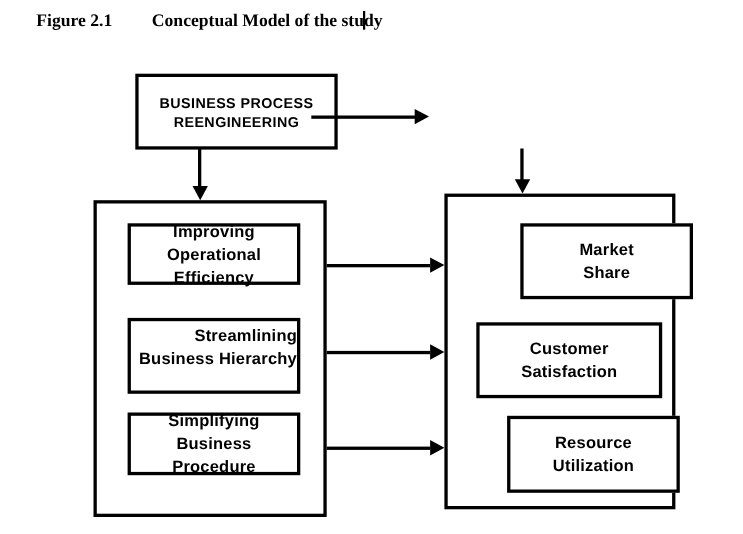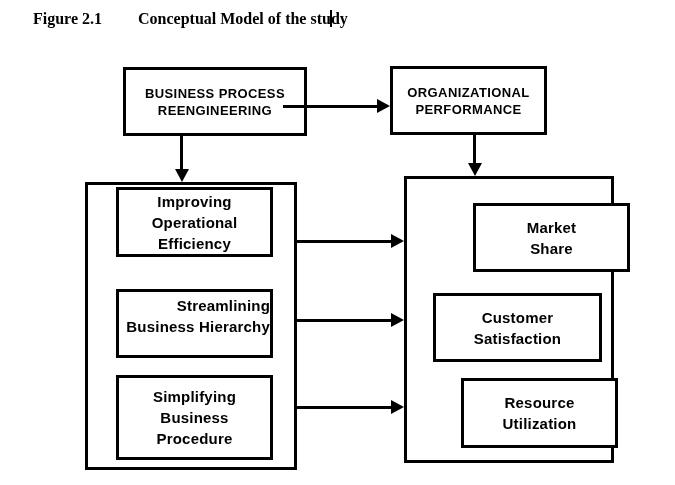--- a/index.html
+++ b/index.html
@@ -84,40 +84,36 @@
 
   <div class="figure-title">
     <span>Figure 2.1</span><span class="caption"><span>Conceptual Model of the stu</span><span class="caret"></span><span>dy</span></span>
   </div>
 
   <div class="box topbox" style="left:123px; top:67px; width:184px; height:69px;justify-content:center;">
     <span>BUSINESS PROCESS</span>
     <span>REENGINEERING</span>
   </div>
 
-  <div class="box topbox" style="left:390px; top:66px; width:157px; height:69px;">
-    <span>ORGANIZATIONAL</span>
-    <span>PERFORMANCE</span>
-  </div>
 
   <div class="group" style="left:85px; top:182px; width:212px; height:288px;"></div>
   <div class="group" style="left:404px; top:176px; width:210px; height:287px;"></div>
 
-  <div class="box node" style="left:116px; top:187px; width:157px; height:70px;">
+  <div class="box node" style="left:116px; top:203px; width:157px; height:56px;">
     <span>Improving</span>
     <span>Operational</span>
     <span>Efficiency</span>
   </div>
 
   <div class="box node align-top" style="left:116px; top:289px; width:157px; height:69px;">
     <span>Streamlining</span>
     <span>Business Hierarchy</span>
   </div>
 
-  <div class="box node" style="left:116px; top:375px; width:157px; height:85px;">
+  <div class="box node" style="left:116px; top:375px; width:157px; height:57px;">
     <span class="wide-words">Simplifying Business</span>
     <span>Procedure</span>
   </div>
 
   <div class="box node" style="left:433px; top:203px; width:157px; height:69px;margin-left:40px;">
     <span>Market</span>
     <span>Share</span>
   </div>
 
   <div class="box node" style="left:433px; top:293px; width:169px; height:69px;">

